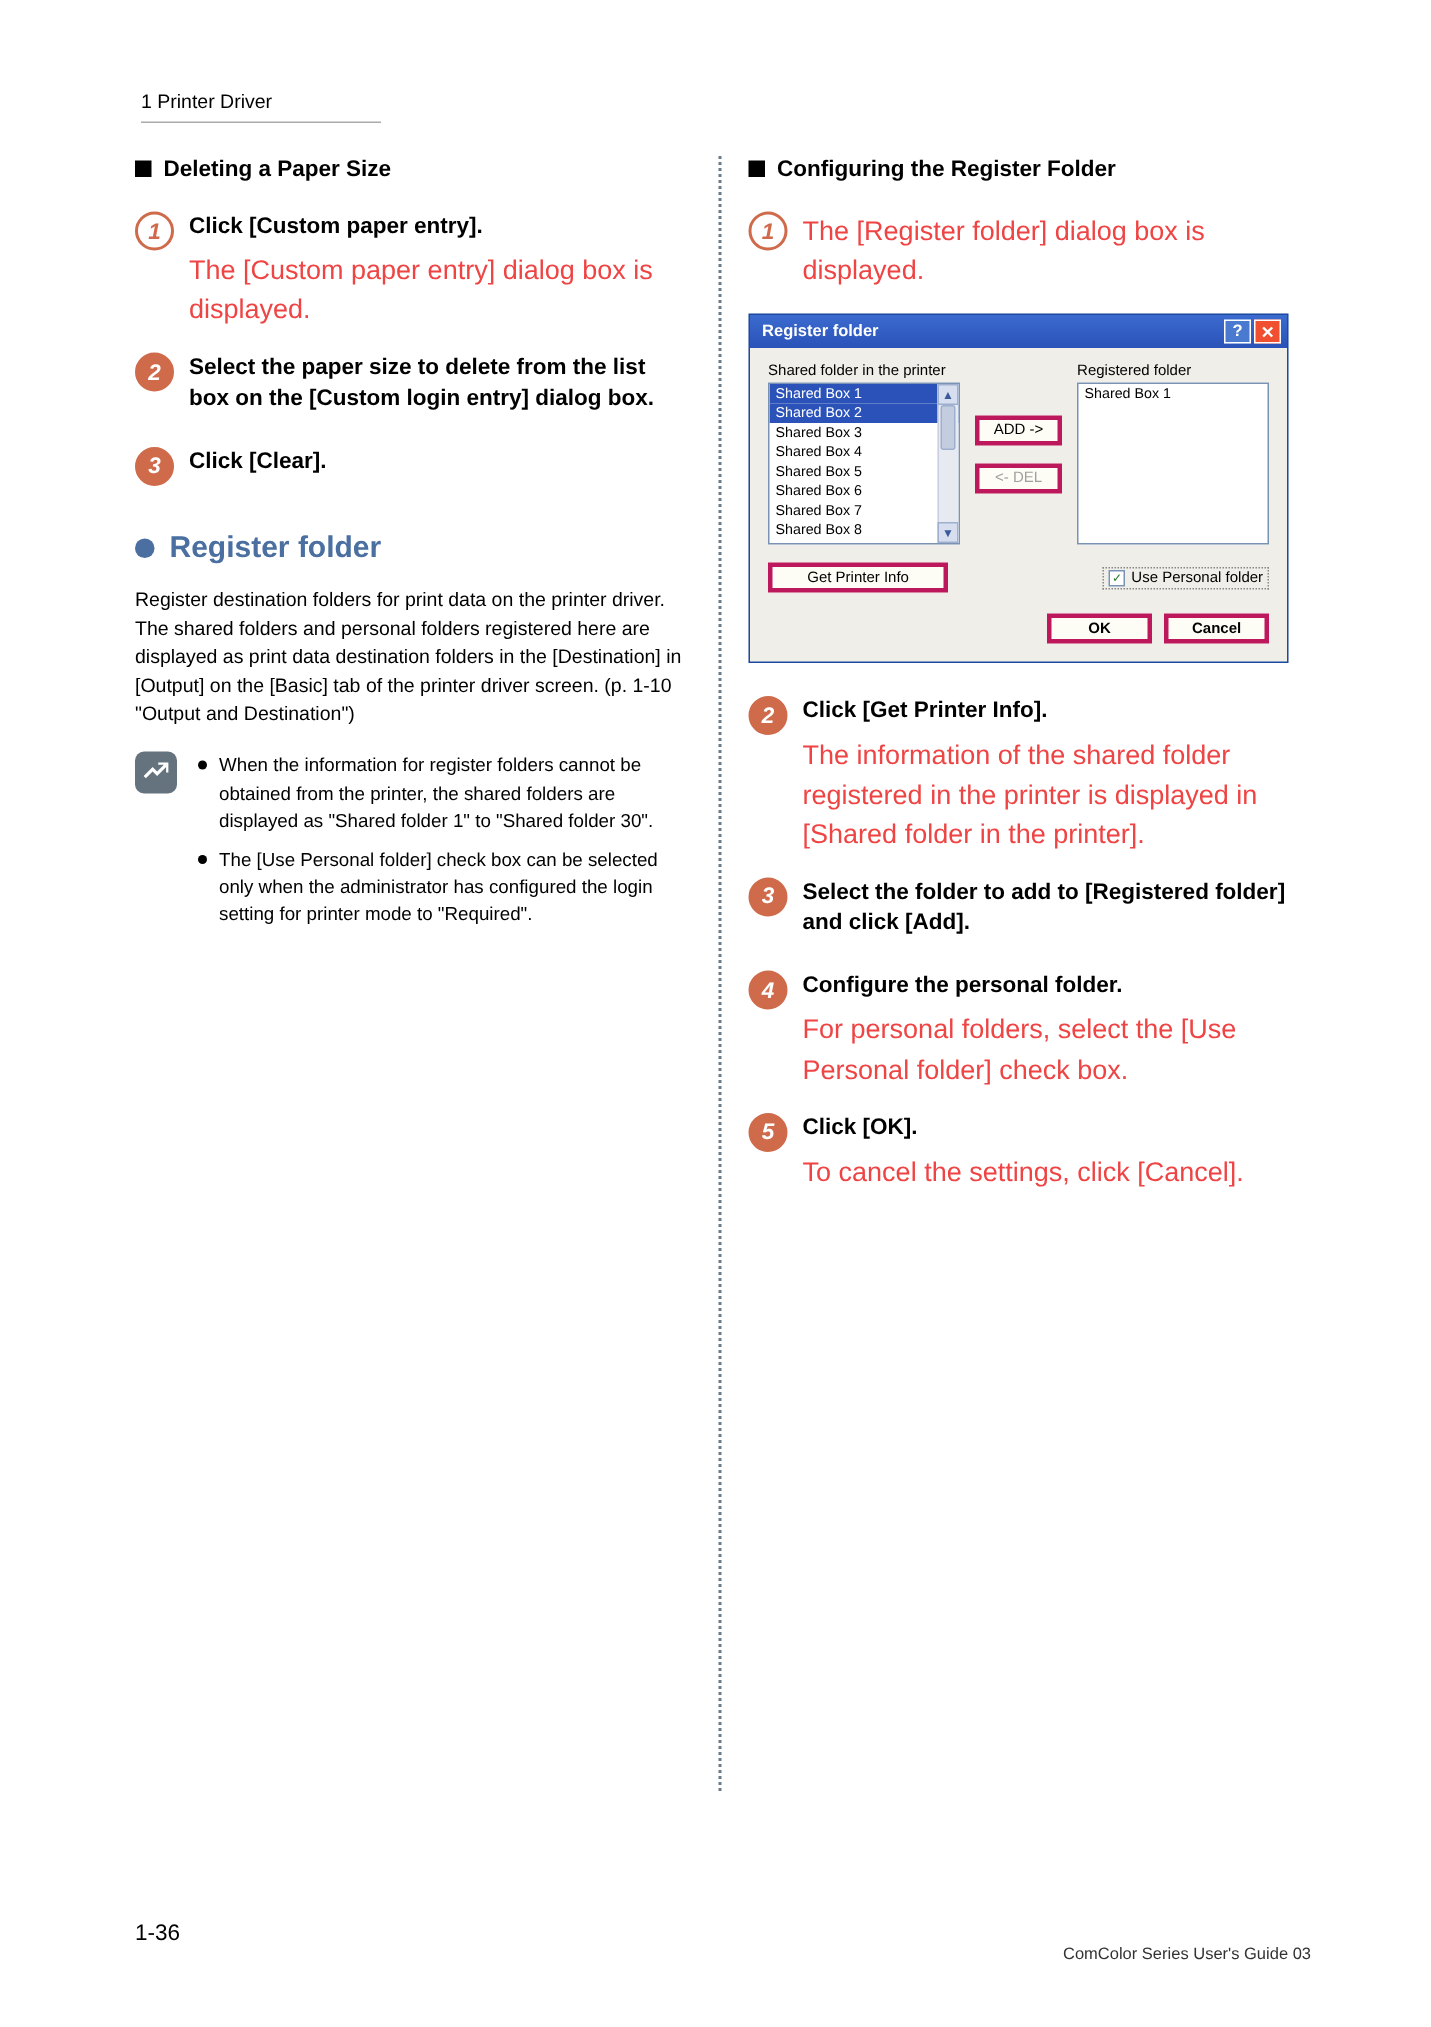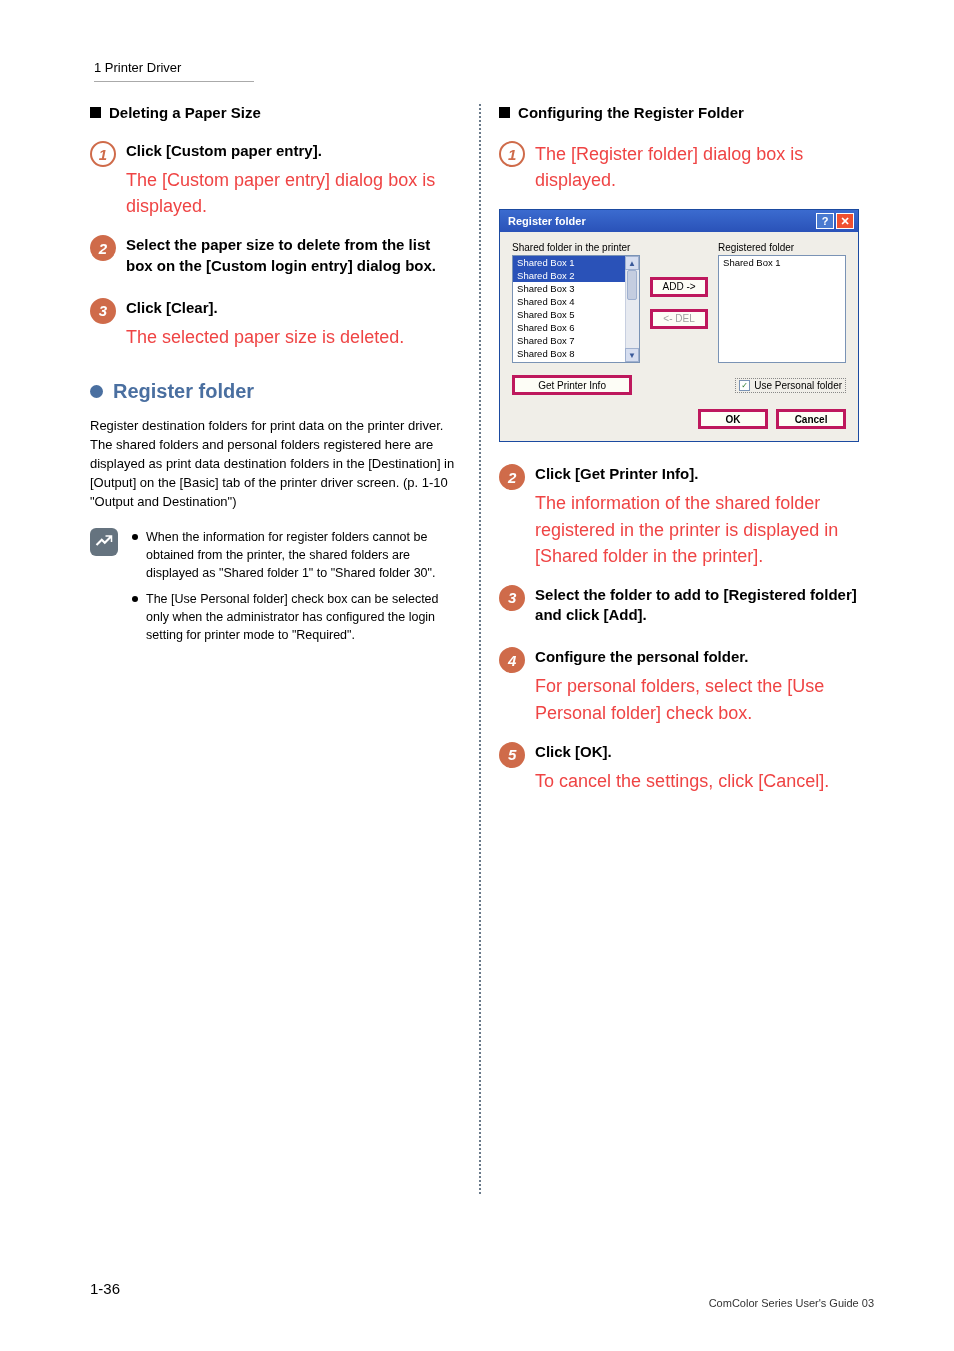--- a/index.html
+++ b/index.html
@@ -115,21 +115,20 @@
         <div class="step-icon filled">2</div>
         <div class="step-body">
           <div class="step-title">Select the paper size to delete from the list box on the [Custom login entry] dialog box.</div>
         </div>
       </div>
 
       <div class="step">
         <div class="step-icon filled">3</div>
         <div class="step-body">
           <div class="step-title">Click [Clear].</div>
-          <div class="step-text">The selected paper size is deleted.</div>
         </div>
       </div>
 
       <div class="section-h">
         <span class="dot"></span>
         <span>Register folder</span>
       </div>
 
       <div class="para">Register destination folders for print data on the printer driver. The shared folders and personal folders registered here are displayed as print data destination folders in the [Destination] in [Output] on the [Basic] tab of the printer driver screen. (p. 1-10 "Output and Destination")</div>
 

